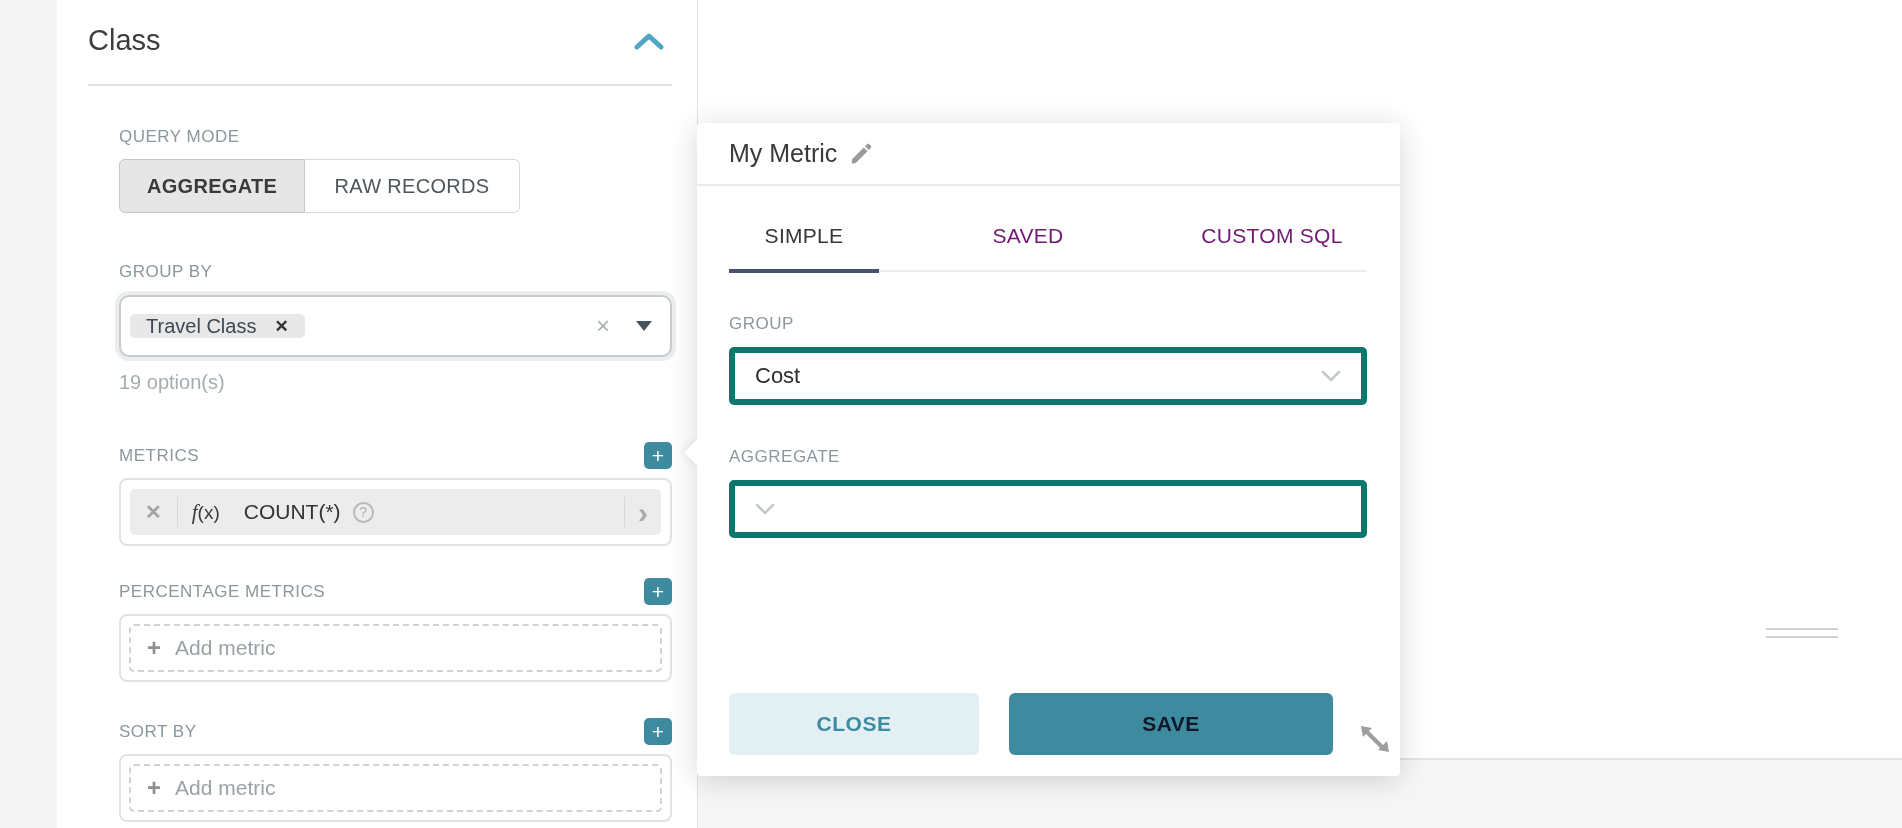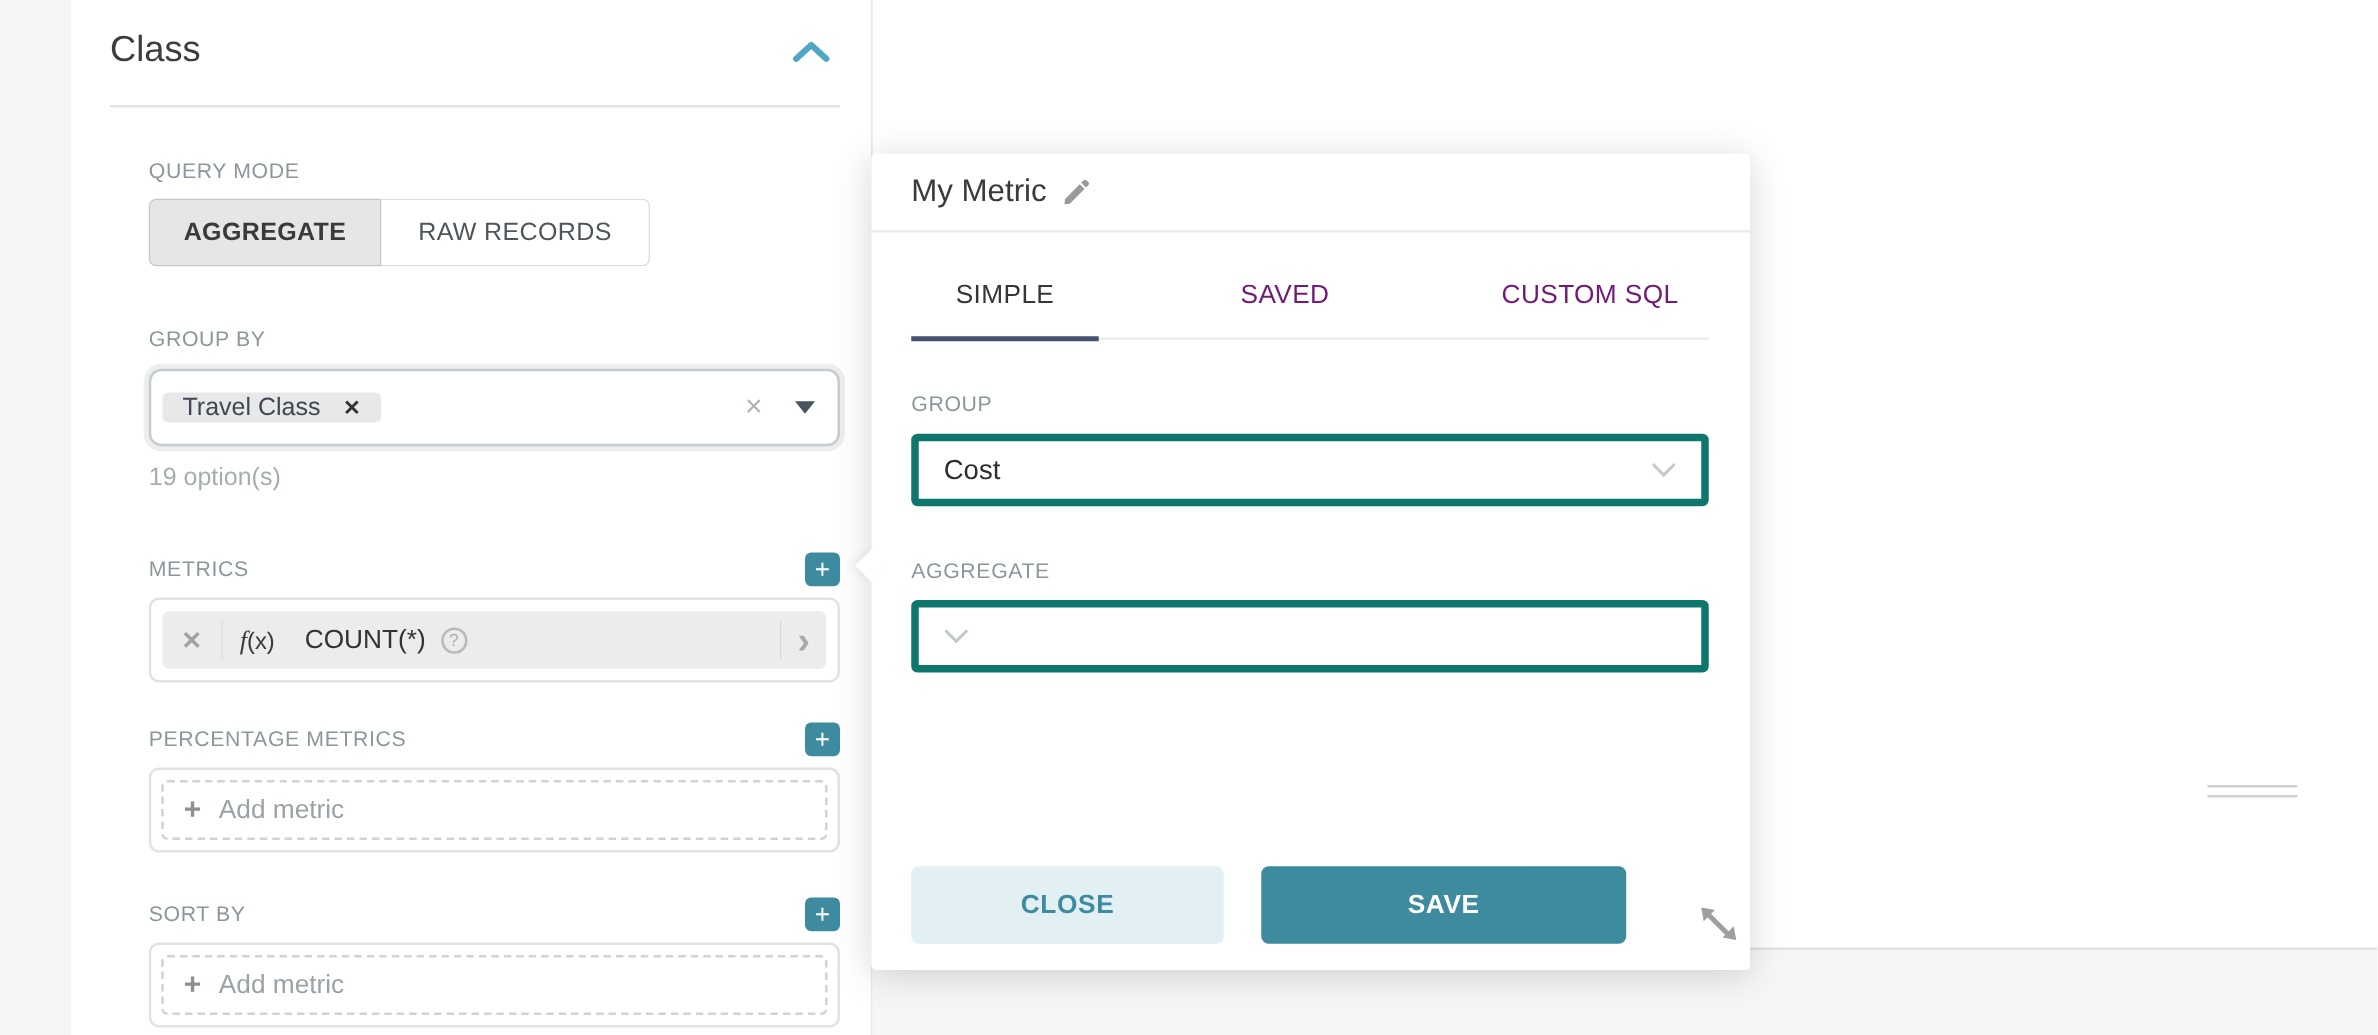--- a/index.html
+++ b/index.html
@@ -100,21 +100,21 @@
   .fld-lbl { margin-top:42px; font-size:17px; color:#8c979c; letter-spacing:0.5px; }
   .sel { margin-top:13px; width:638px; height:58px; border:6px solid #0f766e; border-radius:5px;
     display:flex; align-items:center; padding:0 20px; cursor:pointer; }
   .sel-val { font-size:22px; color:#2e2e2e; flex:1; }
   .sel-chev { width:20px; height:12px; }
 
   .btn-row { position:absolute; left:32px; top:570px; display:flex; width:609px; }
   .btn { height:62px; border-radius:6px; display:flex; align-items:center; justify-content:center;
     font-size:21px; font-weight:700; letter-spacing:0.5px; cursor:pointer; }
   .btn-close { width:250px; background:#e2f0f4; color:#3e8ba0; }
-  .btn-save { width:292px; background:#3e8ba0; color:#ffffff; margin-left:30px; }
+  .btn-save { width:324px; background:#3e8ba0; color:#0f172a; margin-left:30px; }
   .expand { position:absolute; left:661px; top:600px; cursor:pointer; }
 </style>
 </head>
 <body>
 
 <div class="stage">
 
   <div class="rail"></div>
 
   <div class="panel">

